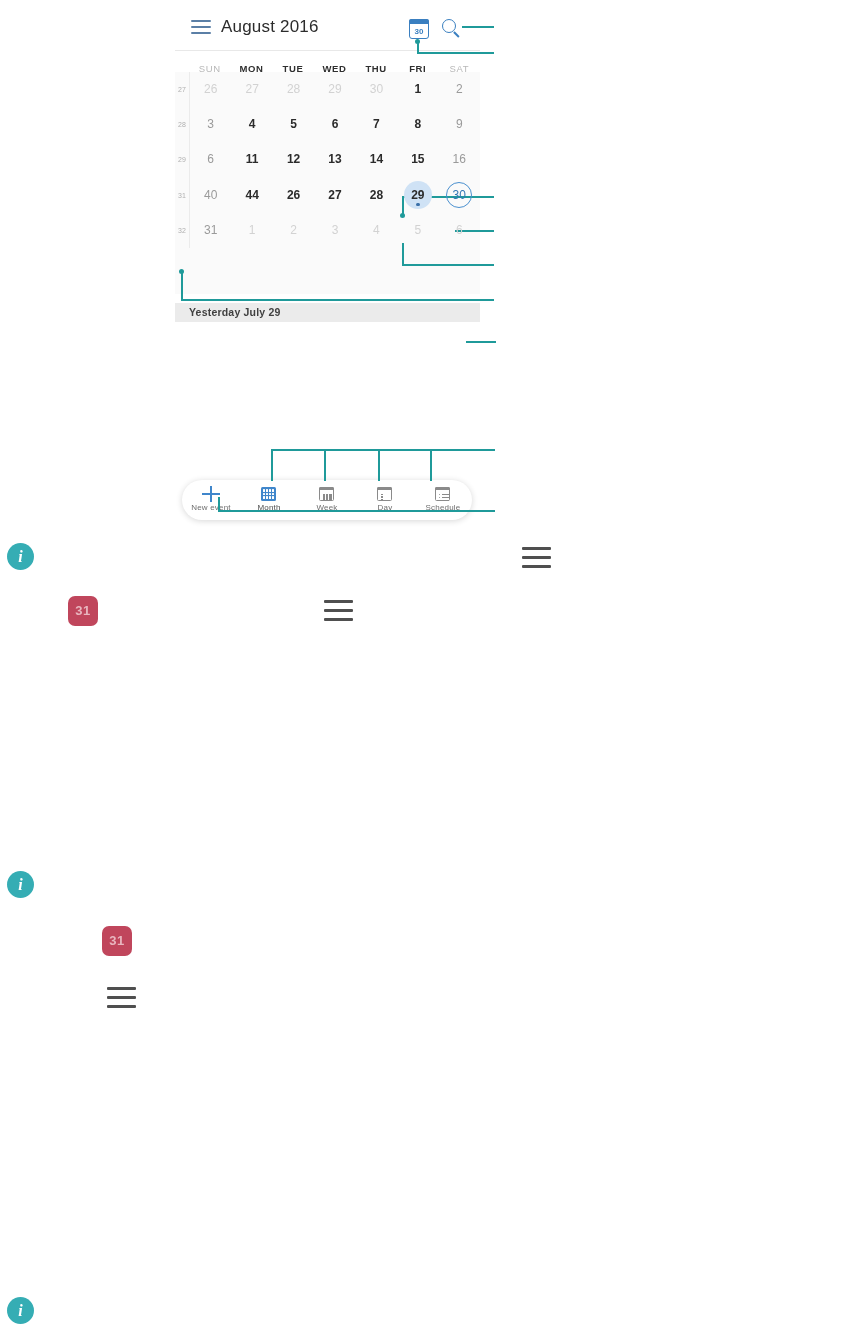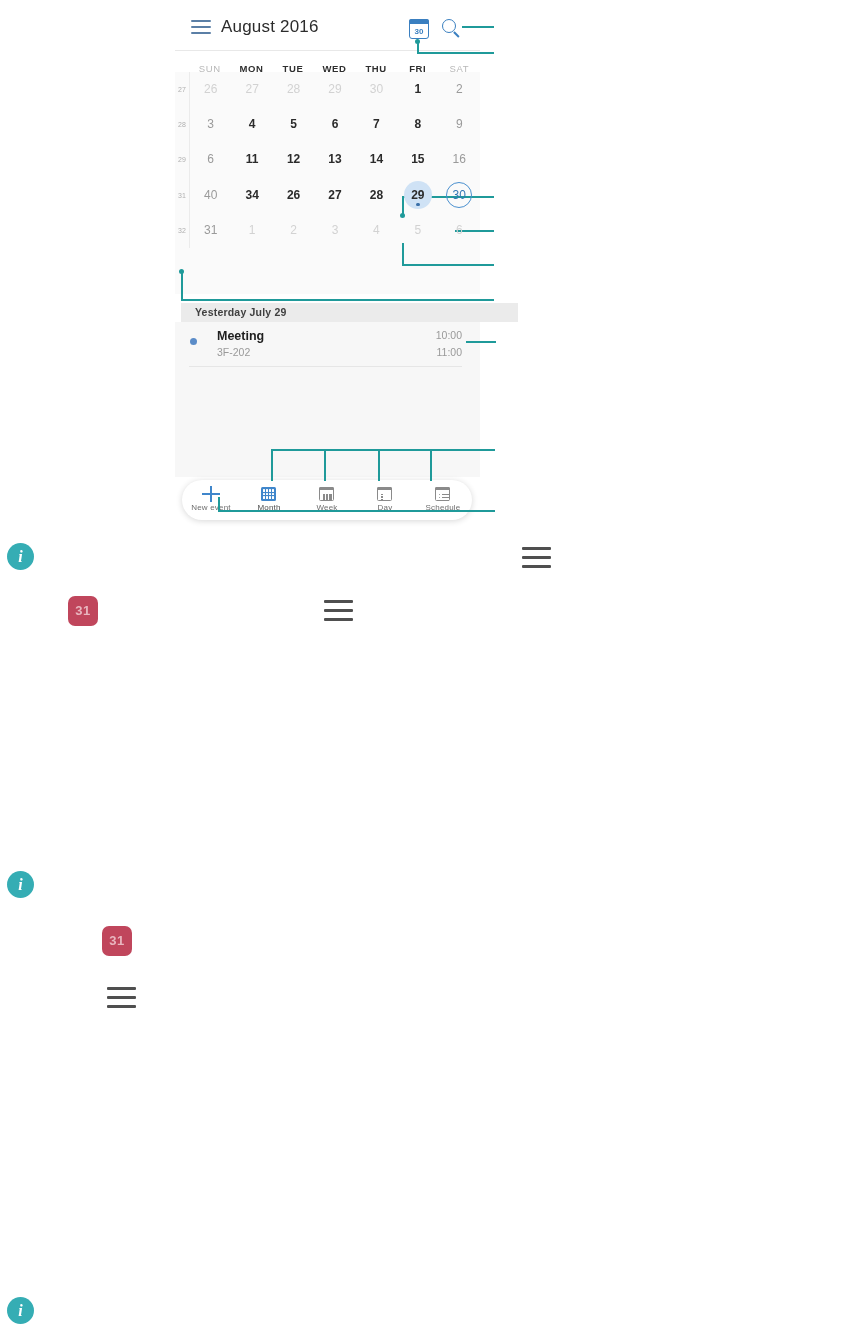--- a/index.html
+++ b/index.html
@@ -191,25 +191,24 @@
     width: 3.5px; height: 3.5px;
     margin-left: -1.75px;
     border-radius: 50%;
     background: #3a6fa8;
     z-index: 3;
   }
 
   
   #daysection {
     position: absolute;
-    left: 6px; top: 295px;
+    left: 0; top: 295px;
     width: 305px;
     height: 19px;
     background: #ebebeb;
-    padding-left: 32px;
   }
   #daysection .lbl {
     position: absolute;
     left: 14px; top: 0;
     line-height: 19px;
     font-size: 10.5px;
     font-weight: bold;
     color: #404040;
     letter-spacing: 0.2px;
   }
@@ -503,21 +502,21 @@
         <div class="daycell cur"><span class="dnum">11</span></div>
         <div class="daycell cur"><span class="dnum">12</span></div>
         <div class="daycell cur"><span class="dnum">13</span></div>
         <div class="daycell cur"><span class="dnum">14</span></div>
         <div class="daycell cur"><span class="dnum">15</span></div>
         <div class="daycell cur wkend"><span class="dnum">16</span></div>
       </div>
       <div class="wrow">
         <div class="wknum">31</div>
         <div class="daycell cur wkend"><span class="dnum">40</span></div>
-        <div class="daycell cur"><span class="dnum">34</span></div>
+        <div class="daycell cur"><span class="dnum">44</span></div>
         <div class="daycell cur"><span class="dnum">26</span></div>
         <div class="daycell cur"><span class="dnum">27</span></div>
         <div class="daycell cur"><span class="dnum">28</span></div>
         <div class="daycell cur"><div class="sel-bg"></div><span class="dnum">29</span><div class="evdot"></div></div>
         <div class="daycell cur wkend today"><div class="today-ring"></div><span class="dnum">30</span></div>
       </div>
       <div class="wrow">
         <div class="wknum">32</div>
         <div class="daycell cur wkend"><span class="dnum">31</span></div>
         <div class="daycell other"><span class="dnum">1</span></div>
@@ -526,29 +525,20 @@
         <div class="daycell other"><span class="dnum">4</span></div>
         <div class="daycell other"><span class="dnum">5</span></div>
         <div class="daycell other"><span class="dnum">6</span></div>
       </div>
     </div>
 
   <div id="daysection">
     <div class="lbl">Yesterday  July 29</div>
   </div>
 
-  <div id="eventlist">
-      <div class="event-row">
-        <div class="bullet"></div>
-        <div class="etitle">Meeting</div>
-        <div class="eloc">3F-202</div>
-        <div class="estart">10:00</div>
-        <div class="eend">11:00</div>
-      </div>
-    </div>
 
   <div id="tabbar">
 
     <div class="tab">
       <div class="ticon">
         <div class="ic-plus-h"></div>
           <div class="ic-plus-v"></div>
       </div>
       <div class="tlabel">New event</div>
     </div>

